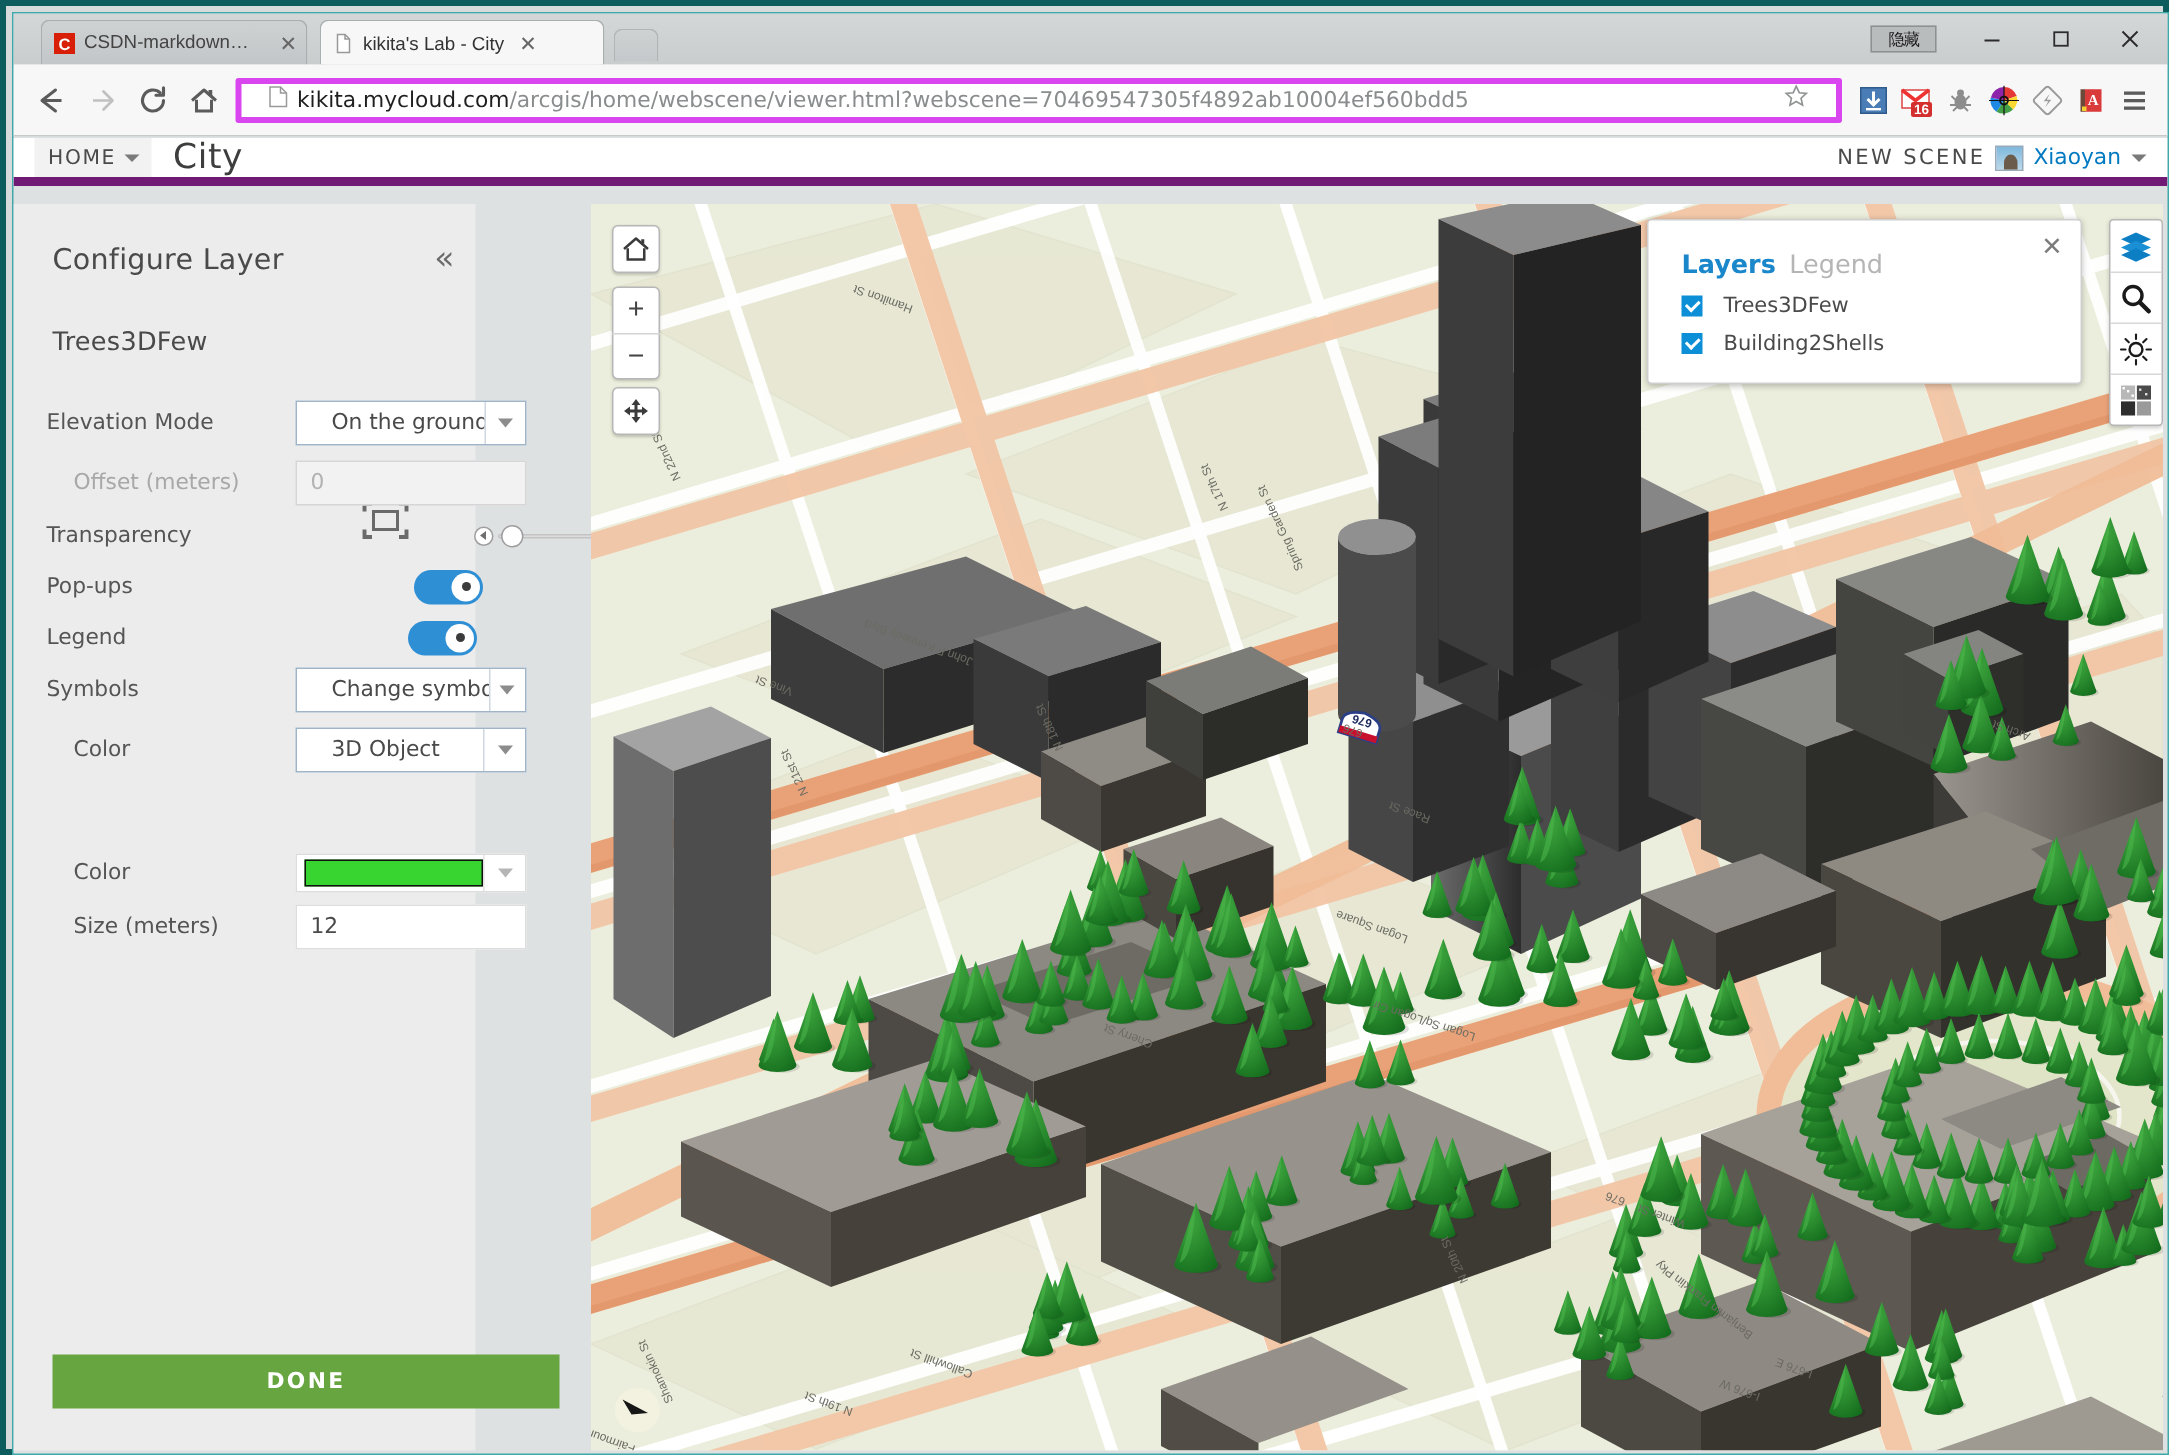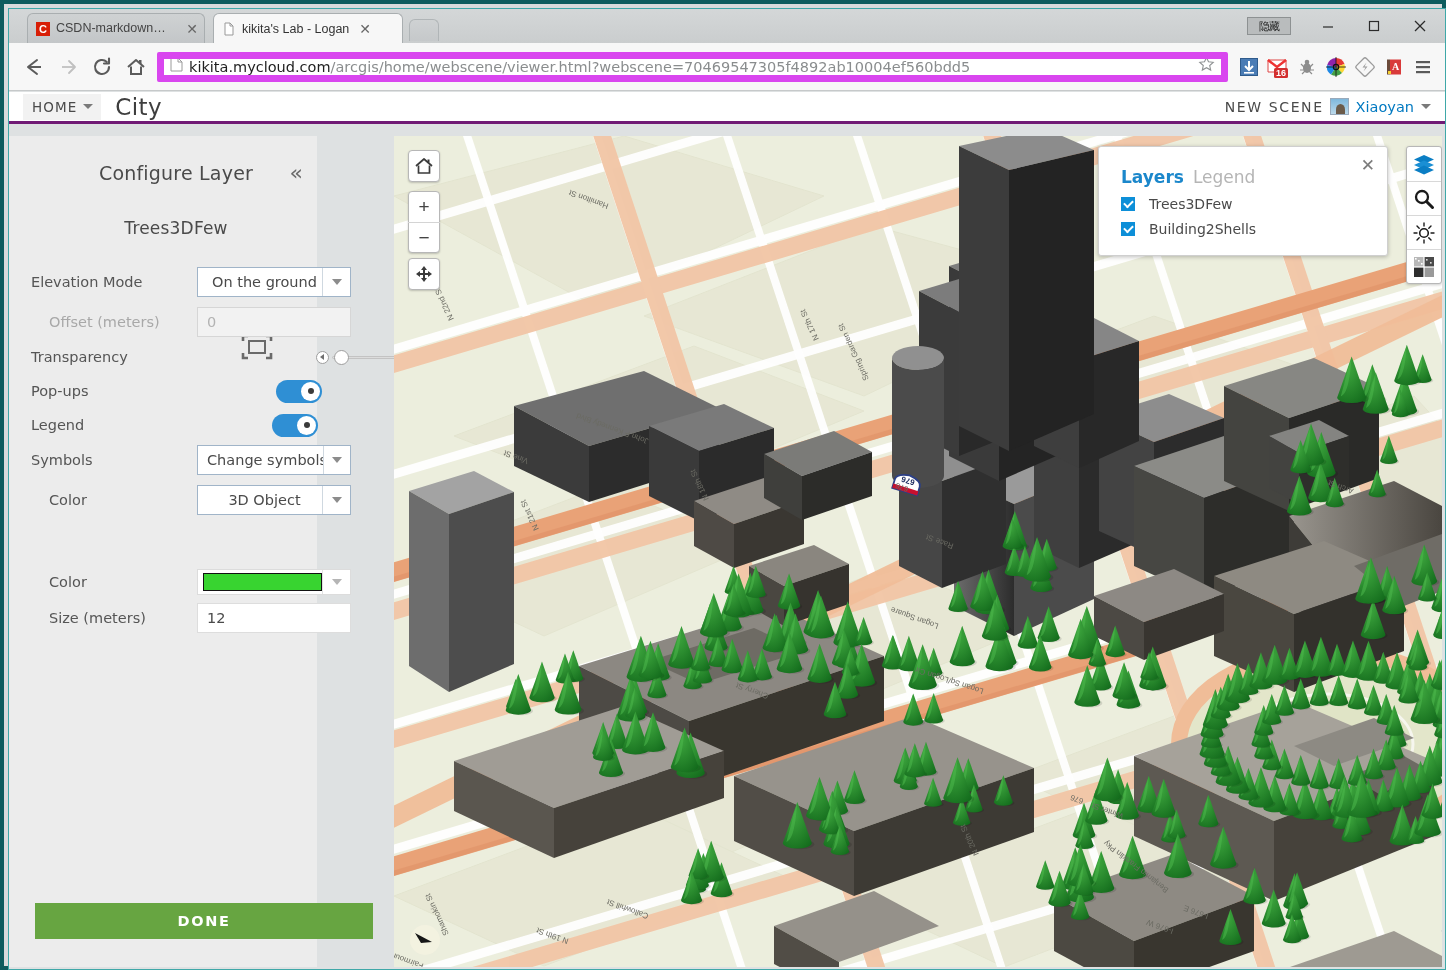--- a/index.html
+++ b/index.html
@@ -39,63 +39,63 @@
       margin-right:14px; font-family:"DejaVu Sans", sans-serif; letter-spacing:-1px;}
 
   
   .navbar { position:absolute; left:0; top:34px; width:100%; height:48px;
       background:#f7f7f7; border-bottom:1px solid #c6c9ca; display:flex; align-items:center;
       padding:0 8px; }
   .navicon { width:34px; height:34px; display:flex; align-items:center; justify-content:center;
       color:#5b5b5b; flex:0 0 auto;}
   .navicon.dim { color:#bdbdbd; }
   .omnibox { flex:1 1 auto; height:30px; margin:0 6px 0 4px; background:#fff;
-      border:7px solid #d946ef; border-radius:2px; display:flex; align-items:center;
-      padding:0 6px; overflow:hidden;}
+      border:4px solid #d946ef; border-radius:2px; display:flex; align-items:center;
+      padding:0 18px; overflow:hidden;}
   .omnibox .docicon { flex:0 0 auto; margin-right:6px; }
   .urltext { font-size:14.5px; color:#8a8d8e; white-space:nowrap; overflow:hidden;
       font-family:"DejaVu Sans", sans-serif; }
   .urltext .host { color:#1f1f1f; }
   .star { flex:0 0 auto; margin-left:auto; padding-left:8px; color:#8f9293; font-size:16px;}
   .ext { width:29px; height:30px; display:flex; align-items:center; justify-content:center;
       flex:0 0 auto; position:relative;}
 
   
   .appheader { position:absolute; left:0; top:83px; width:100%; height:32px; background:#fff;
-     border-bottom:3px solid #701a75; display:flex; align-items:center; padding:0 14px;
+     border-bottom:6px solid #701a75; display:flex; align-items:center; padding:0 14px;
      font-family:"DejaVu Sans", sans-serif;}
   .homebtn { background:#f2f2f2; padding:5px 8px 5px 9px; font-size:13.5px; color:#4a4a4a;
      letter-spacing:1.1px; display:flex; align-items:center; gap:6px;}
   .scenename { font-size:23px; color:#3e3e3e; margin-left:14px; letter-spacing:.4px;}
   .hdr-right { margin-left:auto; display:flex; align-items:center; gap:6px;}
   .newscene { font-size:14px; letter-spacing:1.6px; color:#4a4a4a;}
   .user { display:flex; align-items:center; gap:7px; font-size:14.5px; color:#0079c1;}
   .avatar { width:19px; height:17px; background:linear-gradient(#7fb8dc,#bcd9ea);
      border:1px solid #9ab; position:relative; overflow:hidden;}
   .avatar::after{content:"";position:absolute;left:5px;top:5px;width:9px;height:11px;
      background:#6b5b4a;border-radius:50% 50% 0 0;}
   .caret { width:0;height:0;border-left:5px solid transparent;border-right:5px solid transparent;
      border-top:5px solid #7a7a7a; }
 
   
   .panel { position:absolute; left:0; top:127px; width:308px; height:831px; background:#ececec;
-     font-family:"DejaVu Sans", sans-serif;text-align:center; }
+     font-family:"DejaVu Sans", sans-serif; }
   .panel-title { font-size:19px; color:#4a4a4a; padding:26px 0 0 26px; letter-spacing:.2px;}
   .collapse { position:absolute; right:14px; top:26px; font-size:22px; color:#6b6b6b; line-height:1;}
   .layername { font-size:17px; color:#4a4a4a; padding:34px 0 0 26px; letter-spacing:.2px;}
   .extenticon { position:absolute; right:44px; top:198px; }
 
   .row { position:absolute; left:0; width:385px; height:30px; display:flex; align-items:center; }
   .rlabel { font-size:14.5px; color:#555; }
   .rlabel.dim { color:#a8a8a8; }
   .ctl { position:absolute; left:188px; }
 
   .selbox { width:154px; height:30px; border:1px solid #a0b4c8; background:#fff; display:flex;
      align-items:center; }
-  .selbox .selval { flex:1 1 auto; padding-left:9px; font-size:14.5px; color:#4a4a4a;
+  .selbox .selval { flex:1 1 auto; padding-left:23px; font-size:14.5px; color:#4a4a4a;
      white-space:nowrap; overflow:hidden;}
   .selbox .selarrow { width:28px; height:100%; border-left:1px solid #cfd8e0;
      display:flex; align-items:center; justify-content:center;}
   .arrowdown { width:0;height:0;border-left:5px solid transparent;border-right:5px solid transparent;
      border-top:6px solid #8c8c8c;}
   .textbox { width:154px; height:30px; border:1px solid #d6d6d6; background:#f2f2f2;
      display:flex; align-items:center; padding-left:9px; font-size:14.5px; color:#b3b3b3;}
   .textbox.plain { background:#fff; border:1px solid #ddd; color:#4a4a4a;}
 
   .slider { width:152px; height:20px; display:flex; align-items:center; position:relative;}
@@ -183,21 +183,21 @@
       <span class="tlabel">CSDN-markdown编辑器</span>
       <span class="tclose">✕</span>
     </div>
     <div class="tab active" style="left:204px;width:190px;">
       <span class="favicon">
         <svg width="14" height="14" viewBox="0 0 14 14">
                 <path d="M3 1h5l3 3v9H3z" fill="#fff" stroke="#999"></path>
                 <path d="M8 1v3h3" fill="none" stroke="#999"></path>
               </svg>
       </span>
-      <span class="tlabel">kikita's Lab - Logan</span>
+      <span class="tlabel">kikita's Lab - City</span>
       <span class="tclose">✕</span>
     </div>
     <div class="newtab" style="left:400px;"></div>
 
     <div class="wbtns">
       <div class="hidebtn">隐藏</div>
       <div class="wbtn">
         <svg width="14" height="14" viewBox="0 0 14 14">
                 <line x1="2" y1="8" x2="12" y2="8" stroke="#2b2b2b" stroke-width="1.2"></line>
               </svg>

